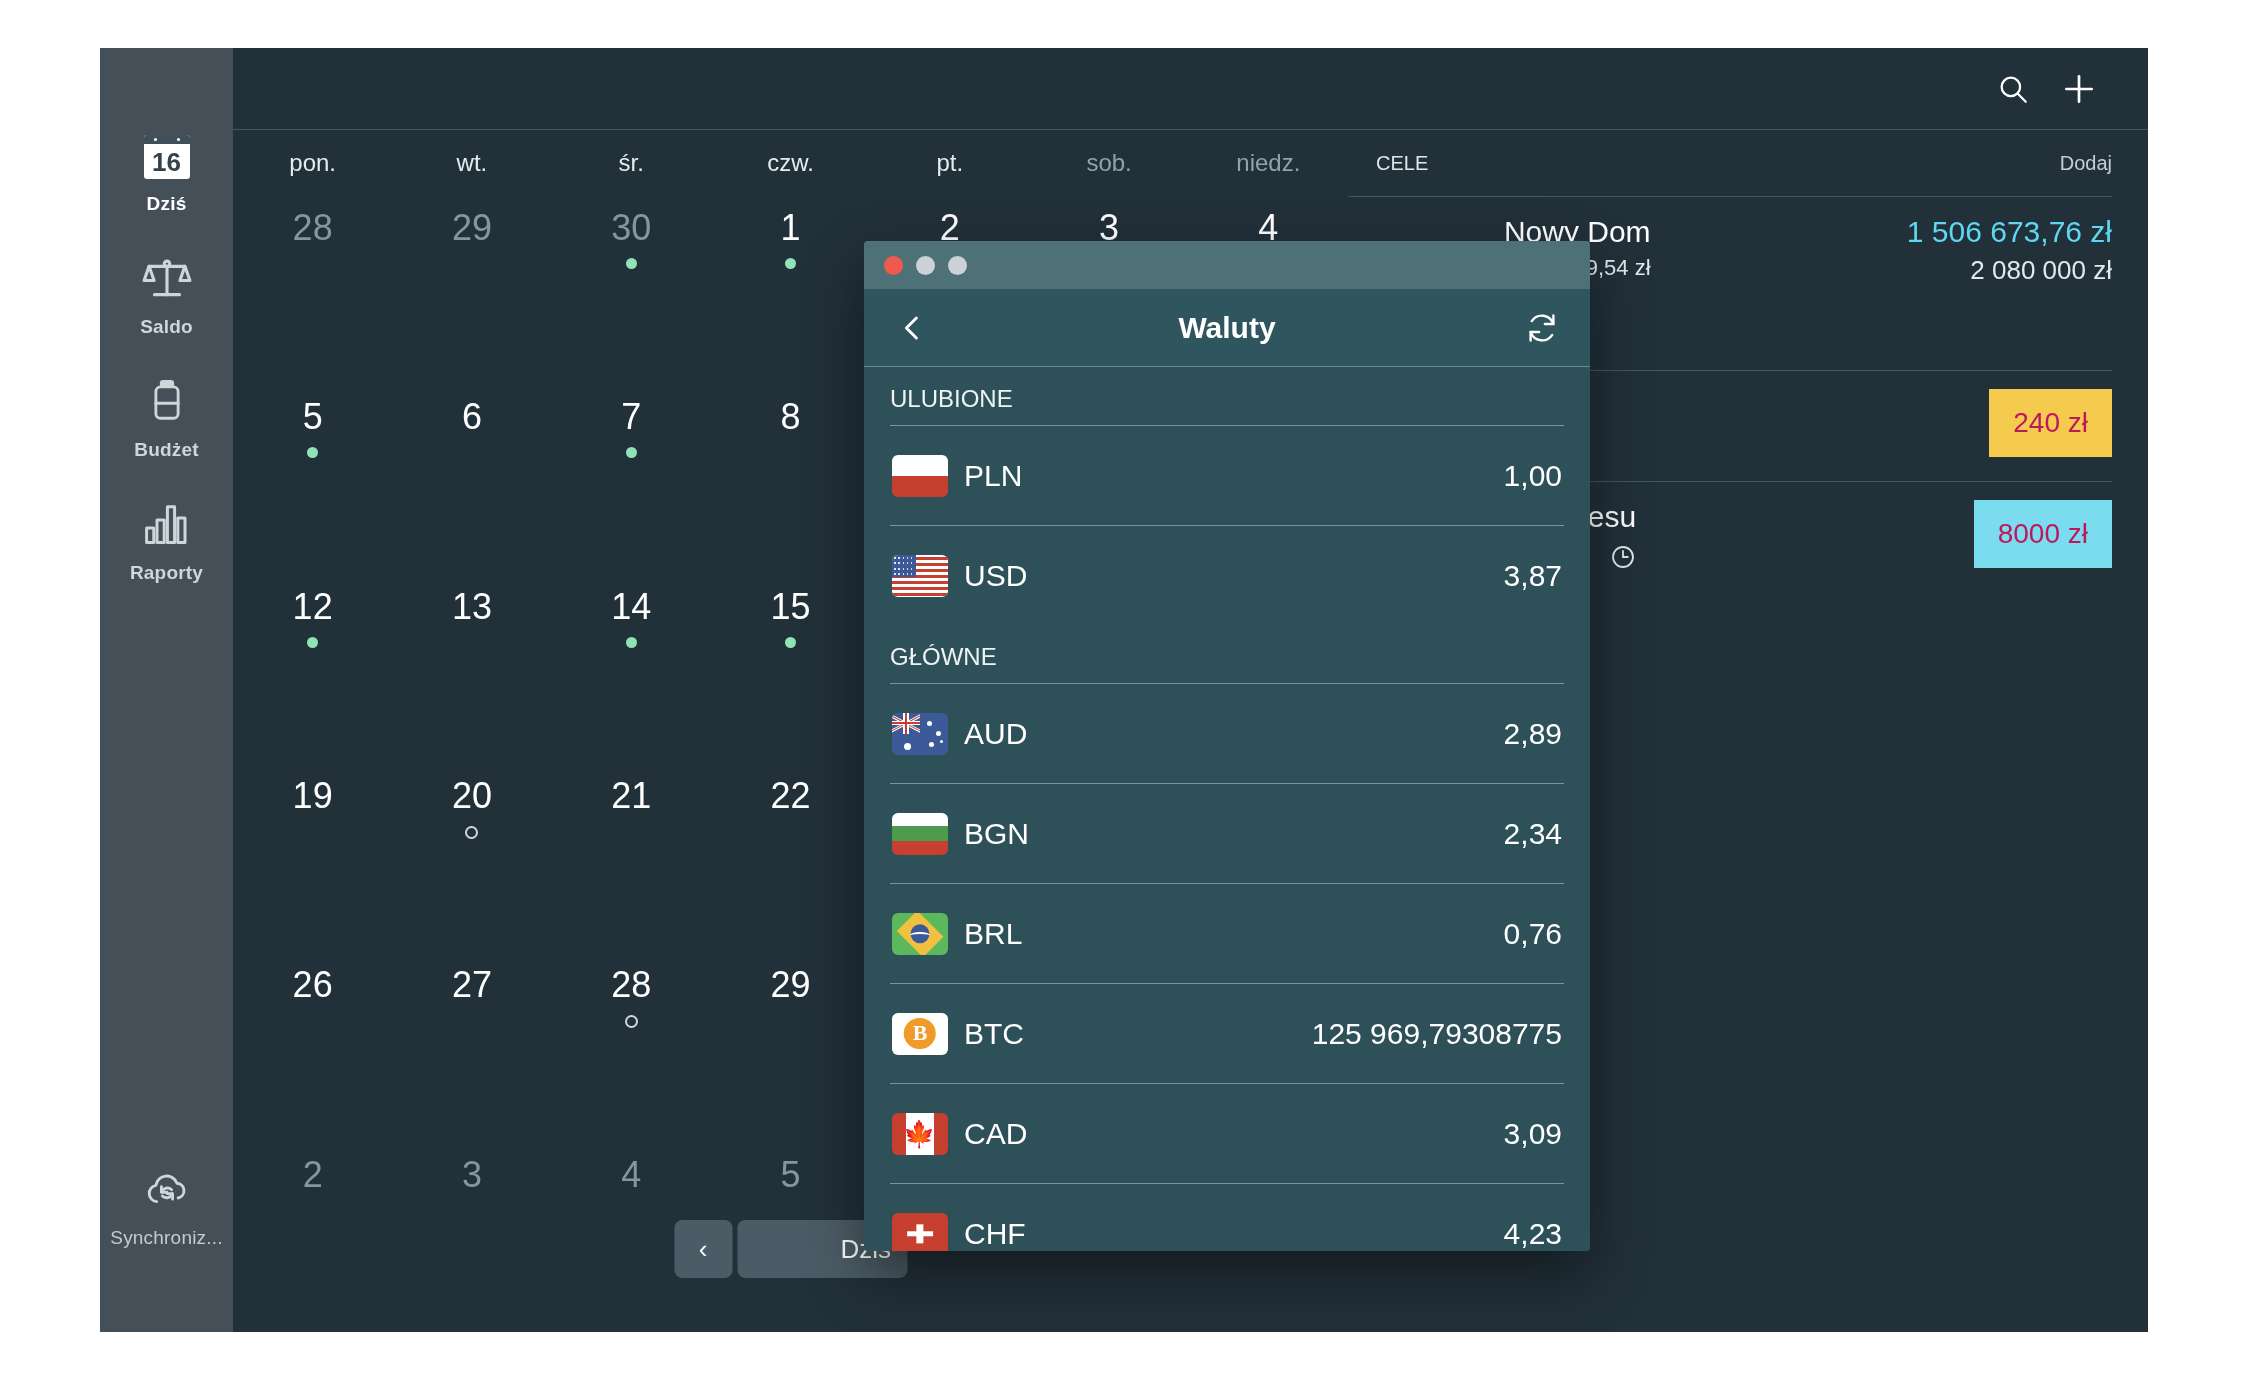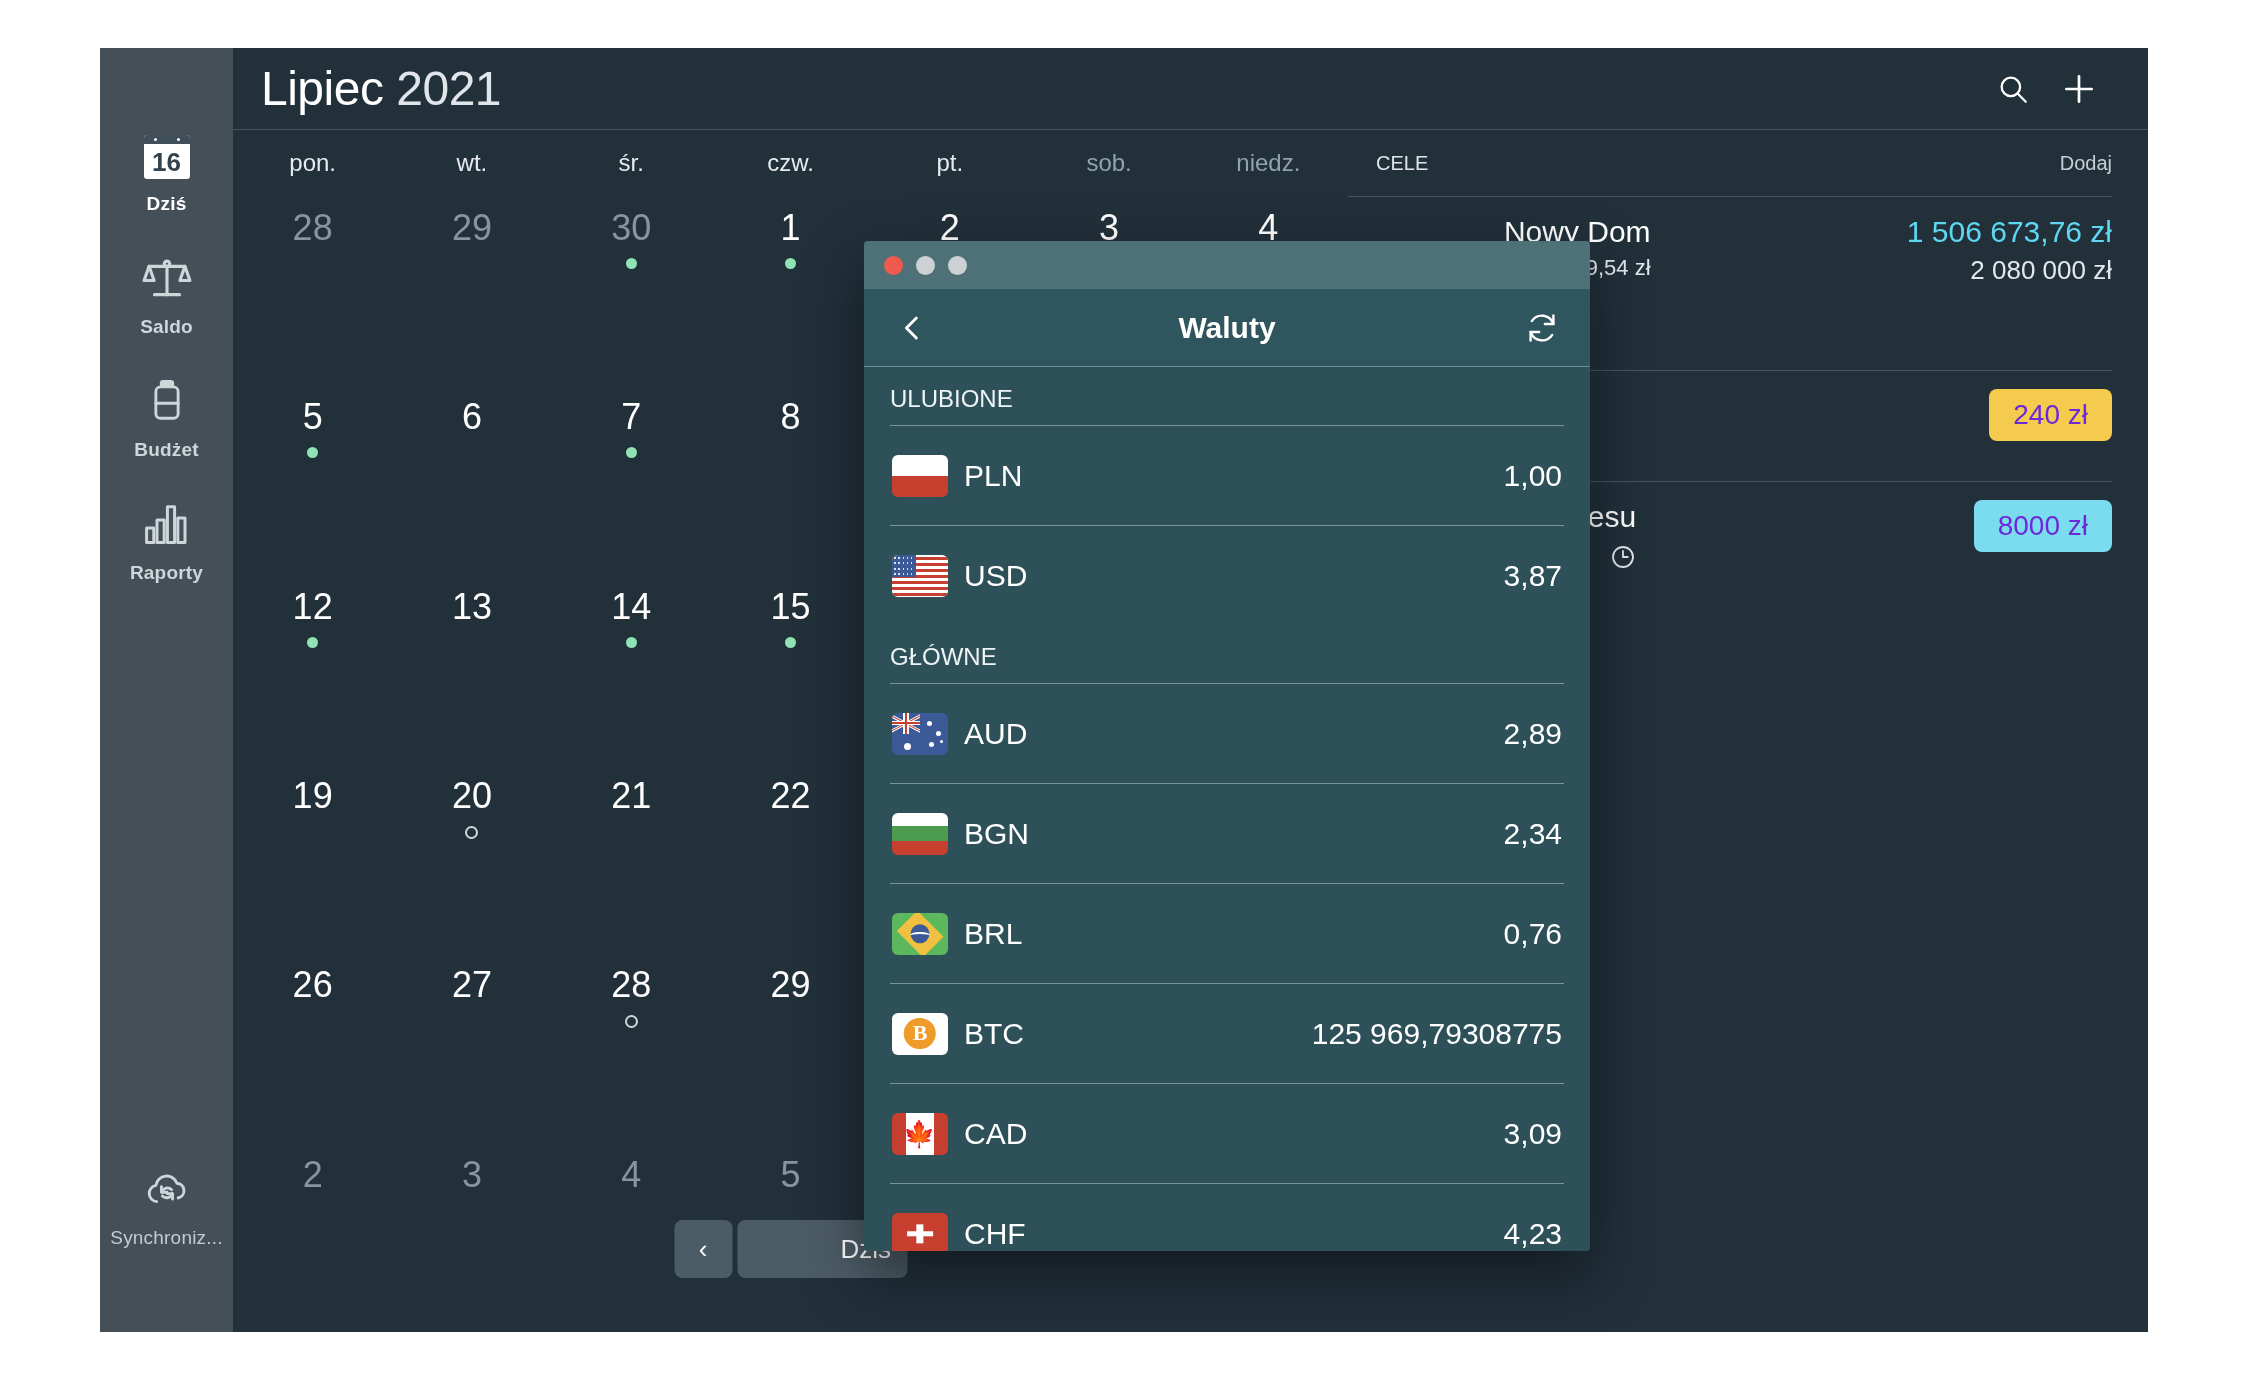--- a/index.html
+++ b/index.html
@@ -128,21 +128,21 @@
     padding:18px 0 18px 28px;
     border-top:1px solid #46555e;
     min-height:104px;
   }
   .rp-row .left { display:flex; flex-direction:column; gap:6px; min-width:0;text-align:right; }
   .rp-row .title { font-size:30px; color:#ffffff; }
   .rp-row .sub { font-size:22px; color:#e2e8eb; }
   .rp-row .right { display:flex; flex-direction:column; align-items:flex-end; gap:6px; white-space:nowrap; }
   .rp-row .amt-main { font-size:30px; color:#5ed7f0; }
   .rp-row .amt-sub { font-size:26px; color:#e2e8eb; }
-  .pill { border-radius:8px; padding:10px 24px; font-size:28px; color:#6d28d9; }
+  .pill { border-radius:0; padding:18px 24px; font-size:28px; color:#be185d; }
   .clock-ico { margin-top:4px; }
 
   
   #modal {
     position:absolute;
     left:764px; top:193px;
     width:726px; height:1010px;
     border-radius:4px;
     overflow:hidden;
     box-shadow:0 24px 60px rgba(0,0,0,.45);
@@ -241,24 +241,20 @@
               </svg></span>
           </div>
                  <div class="lbl">Synchroniz...</div>
         </div>
       </div>
   </div>
 
   <div id="content">
 
     <div id="topbar">
-      <div id="month-title">
-        <span>Lipiec</span>
-        <span class="yr">2021</span>
-      </div>
       <div id="topbar-spacer"></div>
       <div class="topbtn">
         <svg width="34" height="34" viewBox="0 0 24 24" fill="none" stroke="#ffffff" stroke-width="1.6">
           <circle cx="10.5" cy="10.5" r="6.5"></circle>
             <line x1="15.4" y1="15.4" x2="21" y2="21" stroke-linecap="round"></line>
         </svg>
       </div>
       <div class="topbtn">
         <svg width="38" height="38" viewBox="0 0 24 24" stroke="#ffffff" stroke-width="1.7" stroke-linecap="round">
           <line x1="12" y1="4" x2="12" y2="20"></line>

